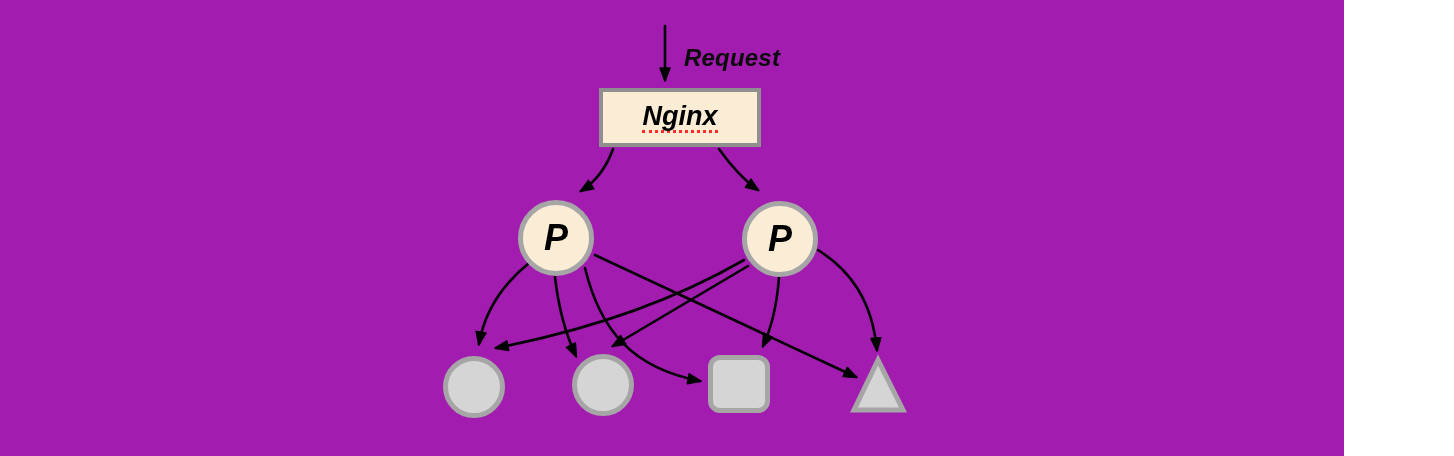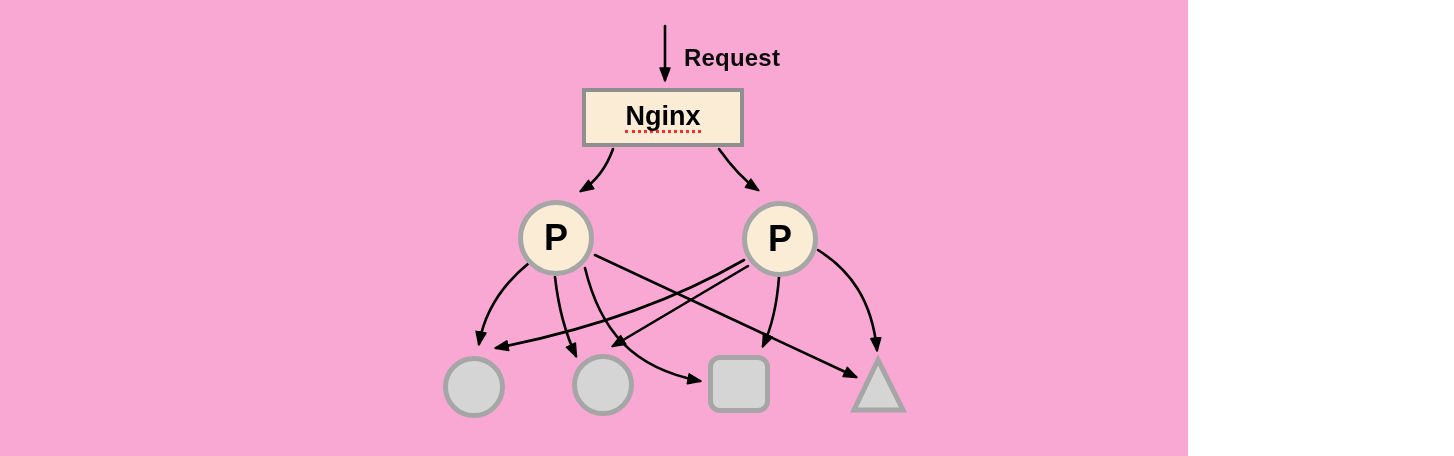--- a/index.html
+++ b/index.html
@@ -1,22 +1,23 @@
 <!DOCTYPE html>
 <html><head>
 <meta charset="utf-8">
 <style>
   html, body { margin: 0; padding: 0; background: #ffffff; }
   .canvas {
     position: relative;
-    width: 1188px;
+    width: 1344px;
     height: 456px;
-    background: #f9a8d4;
+    background: #a21caf;
     overflow: hidden;
     font-family: "Liberation Sans", "DejaVu Sans", sans-serif;
+    font-style: italic;
   }
   .edge-layer {
     position: absolute;
     left: 0; top: 0;
     width: 1454px; height: 456px;
   }
   .node {
     position: absolute;
     display: flex;
     align-items: center;
@@ -28,21 +29,21 @@
   .request-label {
     position: absolute;
     left: 684px;
     top: 44px;
     font-size: 24px;
     font-weight: bold;
     color: #0b0b0b;
     letter-spacing: 0.2px;
   }
   .nginx-box {
-    left: 582px;
+    left: 599px;
     top: 88px;
     width: 162px;
     height: 59px;
     background: #FAECD5;
     border: 4px solid #8f8f8f;
     font-size: 27px;
   }
   .nginx-box .misspelled {
     border-bottom: 3px dotted #ff2a2a;
     padding-bottom: 0px;

